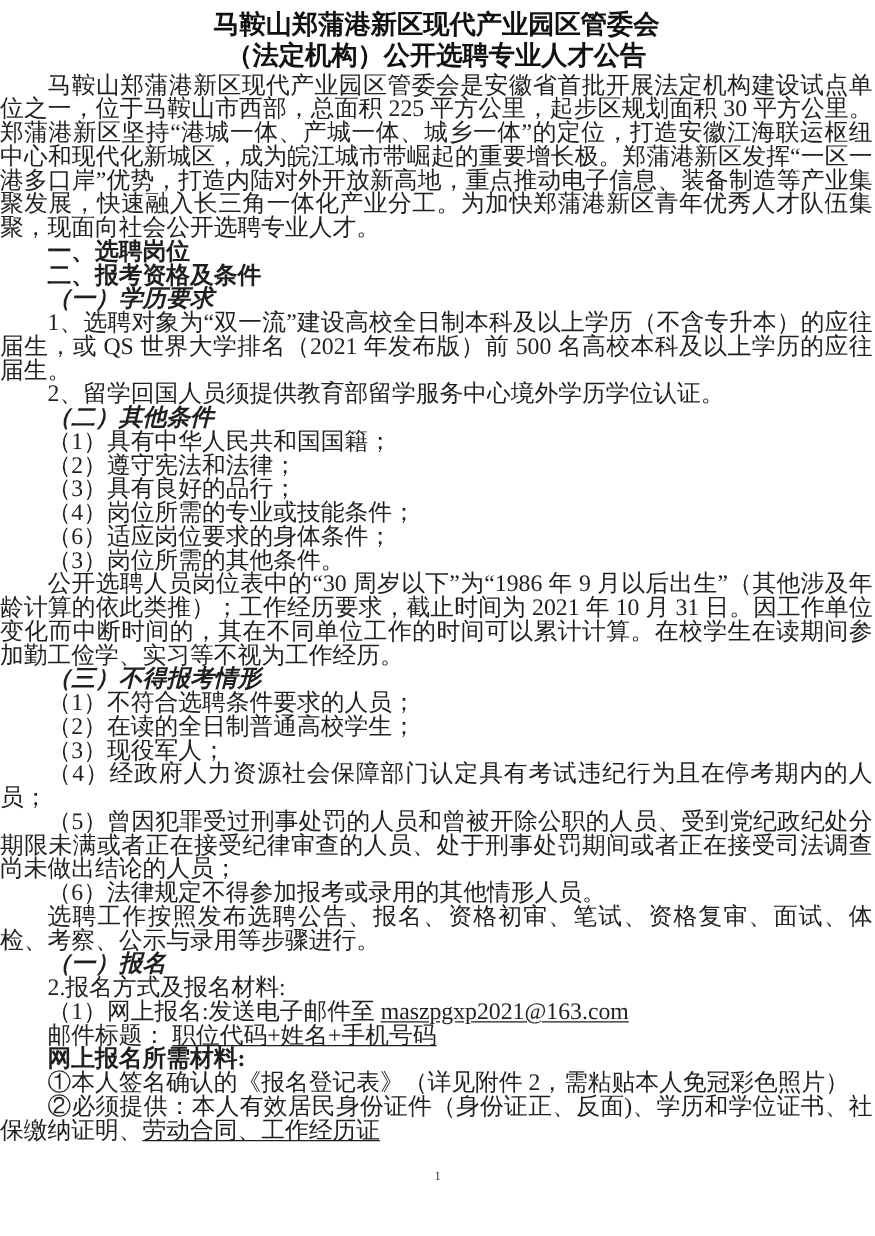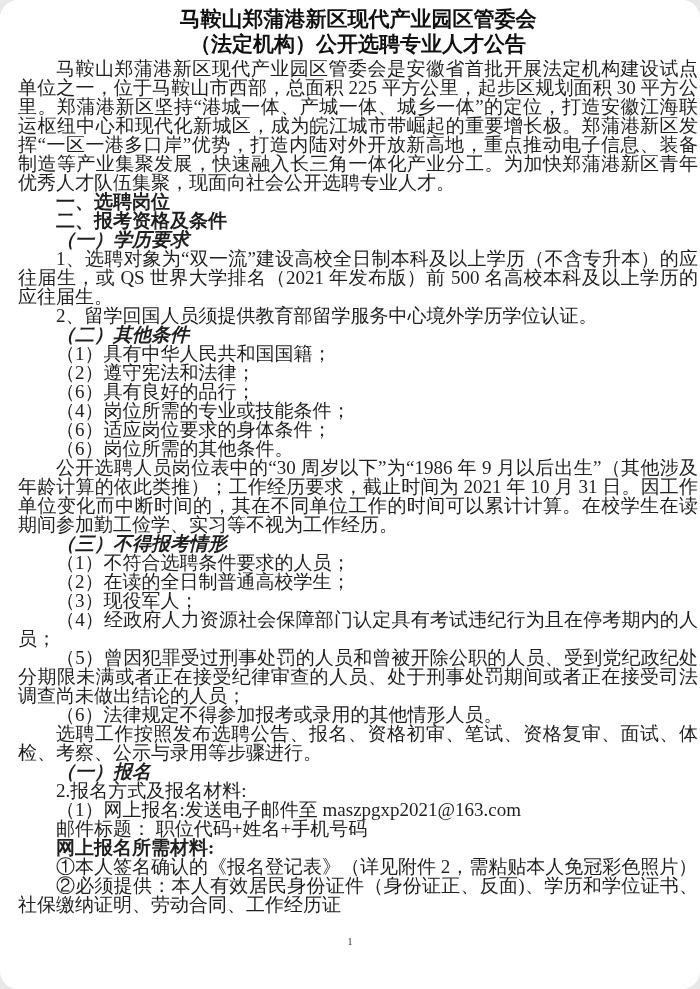--- a/index.html
+++ b/index.html
@@ -1,32 +1,32 @@
 <!DOCTYPE html>
 <html><head>
 <meta charset="utf-8">
 <style>
   html,body{margin:0;padding:0;background:#e8e8e8;}
   .page{
     width:700px;height:989px;background:#ffffff;position:relative;
-    box-sizing:border-box;padding:7px 2px 0 18px;overflow:hidden;
-    font-family:"Liberation Serif","DejaVu Serif",serif;color:#1f1f1f;border-radius:18px;
+    box-sizing:border-box;padding:7px 2px 0 0;overflow:hidden;
+    font-family:"Liberation Serif","DejaVu Serif",serif;color:#1f1f1f;
   }
   .doc-title{
     text-align:center;font-weight:bold;font-size:21px;line-height:24.5px;
     margin:0 0 3px 0;color:#111;
   }
   .content p{
     margin:0;font-size:19px;line-height:19px;
     text-align:justify;text-indent:2em;word-break:break-all;
   }
   .h1{font-weight:bold;}
   .h2{font-weight:bold;font-style:italic;}
   .bold{font-weight:bold;}
-  .u{text-underline-offset:2px;margin-top:13px;}
+  .u{text-decoration:underline;text-underline-offset:2px;margin-top:13px;}
   .page-num{
     position:absolute;left:0;right:0;top:936px;text-align:center;
     font-size:10px;color:#333;
   }
 </style>
 </head>
 <body>
 
 <div class="page">
   <h1 class="doc-title">
@@ -37,24 +37,24 @@
   <div class="content">
     <p class="body">马鞍山郑蒲港新区现代产业园区管委会是安徽省首批开展法定机构建设试点单位之一，位于马鞍山市西部，总面积 225 平方公里，起步区规划面积 30 平方公里。郑蒲港新区坚持“港城一体、产城一体、城乡一体”的定位，打造安徽江海联运枢纽中心和现代化新城区，成为皖江城市带崛起的重要增长极。郑蒲港新区发挥“一区一港多口岸”优势，打造内陆对外开放新高地，重点推动电子信息、装备制造等产业集聚发展，快速融入长三角一体化产业分工。为加快郑蒲港新区青年优秀人才队伍集聚，现面向社会公开选聘专业人才。</p>
     <p class="h1">一、选聘岗位</p>
     <p class="h1">二、报考资格及条件</p>
     <p class="h2">（一）学历要求</p>
     <p class="body">1、选聘对象为“双一流”建设高校全日制本科及以上学历（不含专升本）的应往届生，或 QS 世界大学排名（2021 年发布版）前 500 名高校本科及以上学历的应往届生。</p>
     <p class="body">2、留学回国人员须提供教育部留学服务中心境外学历学位认证。</p>
     <p class="h2">（二）其他条件</p>
     <p class="body">（1）具有中华人民共和国国籍；</p>
     <p class="body">（2）遵守宪法和法律；</p>
-    <p class="body">（6）具有良好的品行；</p>
+    <p class="body">（3）具有良好的品行；</p>
     <p class="body">（4）岗位所需的专业或技能条件；</p>
     <p class="body">（6）适应岗位要求的身体条件；</p>
-    <p class="body">（6）岗位所需的其他条件。</p>
+    <p class="body">（3）岗位所需的其他条件。</p>
     <p class="body">公开选聘人员岗位表中的“30 周岁以下”为“1986 年 9 月以后出生”（其他涉及年龄计算的依此类推）；工作经历要求，截止时间为 2021 年 10 月 31 日。因工作单位变化而中断时间的，其在不同单位工作的时间可以累计计算。在校学生在读期间参加勤工俭学、实习等不视为工作经历。</p>
     <p class="h2">（三）不得报考情形</p>
     <p class="body">（1）不符合选聘条件要求的人员；</p>
     <p class="body">（2）在读的全日制普通高校学生；</p>
     <p class="body">（3）现役军人；</p>
     <p class="body">（4）经政府人力资源社会保障部门认定具有考试违纪行为且在停考期内的人员；</p>
     <p class="body">（5）曾因犯罪受过刑事处罚的人员和曾被开除公职的人员、受到党纪政纪处分期限未满或者正在接受纪律审查的人员、处于刑事处罚期间或者正在接受司法调查尚未做出结论的人员；</p>
     <p class="body">（6）法律规定不得参加报考或录用的其他情形人员。</p>
     <p class="body">选聘工作按照发布选聘公告、报名、资格初审、笔试、资格复审、面试、体检、考察、公示与录用等步骤进行。</p>
     <p class="h2">（一）报名</p>

